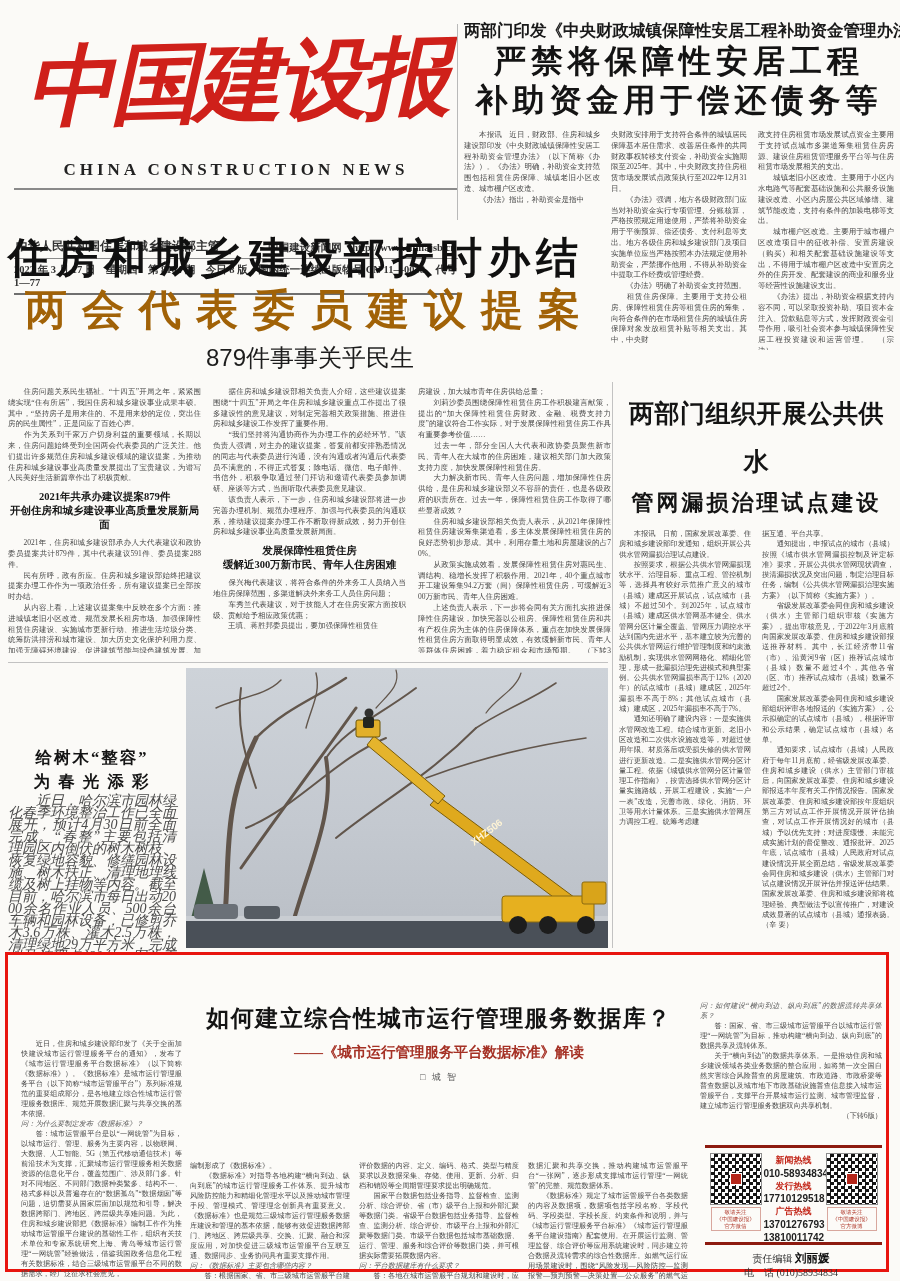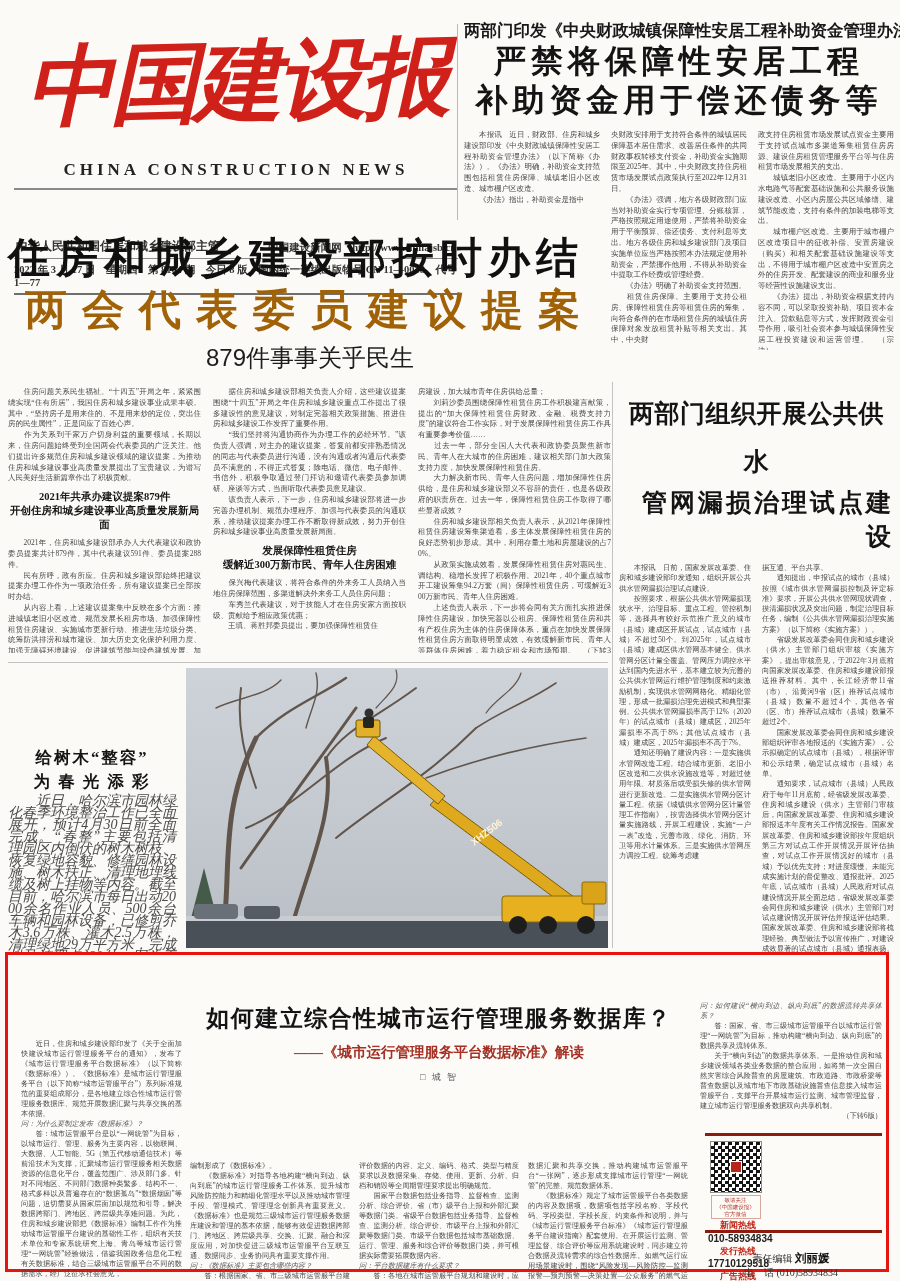--- a/index.html
+++ b/index.html
@@ -52,21 +52,21 @@
           letter-spacing:2px;line-height:24px;color:#141414;white-space:pre-line;}
   .fcap{font-size:14px;line-height:12px;font-style:italic;text-align:justify;color:#4a4a4a;
         margin-top:1px;white-space:pre-line;word-break:break-all;}
   .fcredit{font-size:8px;font-style:italic;text-align:right;color:#4a4a4a;margin-top:20px;}
   .photo{position:absolute;left:178px;top:0;width:422px;height:280px;overflow:hidden;
          background:linear-gradient(180deg,#ced3d9 0%,#c4c9d0 55%,#b9bec5 100%);}
   
   .water{position:absolute;left:619px;top:390px;width:275px;}
   .water .h1{font-size:25px;font-weight:bold;text-align:center;letter-spacing:0.5px;
              line-height:48px;color:#141414;}
-  .water .h2{font-size:25px;font-weight:bold;text-align:right;letter-spacing:3px;
+  .water .h2{font-size:22px;font-weight:bold;text-align:center;letter-spacing:3px;
              line-height:34px;color:#141414;}
   .water .cols{display:flex;gap:11px;margin-top:9px;}
   .water .col{width:132px;height:470px;overflow:hidden;font-size:7.3px;line-height:10.3px;}
   
   .bottom{position:absolute;left:5px;top:952px;width:884px;height:320px;background:#fcfbf8;
           border:3px solid #e8150f;box-sizing:border-box;}
   .seriesrow{position:absolute;left:12px;top:9px;display:flex;align-items:stretch;}
   .jsbadge{background:#c3271a;color:#fff;font-weight:bold;font-size:13px;width:24px;
            display:flex;align-items:center;justify-content:center;
            font-family:"Liberation Sans",sans-serif;}
@@ -77,23 +77,23 @@
   .bhead .sub{font-size:14.5px;font-weight:bold;color:#a53125;margin-top:9px;}
   .bhead .by{font-size:9px;color:#555;margin-top:9px;letter-spacing:2px;}
   .bcol{position:absolute;font-size:7.2px;line-height:10px;overflow:hidden;margin-top:40px;}
   .bcol-1{left:13px;top:44px;width:161px;height:264px;}
   .bcol-2{left:182px;top:166px;width:160px;height:142px;}
   .bcol-3{left:351px;top:166px;width:160px;height:142px;}
   .bcol-4{left:520px;top:166px;width:160px;height:142px;}
   .bcol-5{left:692px;top:6px;width:182px;height:178px;}
   .turn{text-align:right;font-size:7.2px;color:#474747;}
   
-  .hotbox{position:absolute;left:697px;top:178px;width:177px;height:100px;
+  .hotbox{position:absolute;left:697px;top:190px;width:177px;height:100px;
           border-top:3px solid #8d1b10;border-bottom:3px solid #8d1b10;
-          display:flex;justify-content:space-between;padding:6px 3px 3px 3px;box-sizing:border-box;flex-direction:column;}
+          display:flex;justify-content:space-between;padding:6px 3px 3px 3px;box-sizing:border-box;}
   .qrwrap{width:55px;display:flex;flex-direction:column;align-items:center;}
   .qr{width:50px;height:50px;background:repeating-conic-gradient(#151515 0% 25%,#fdfdfd 0% 50%);
       background-size:7px 7px;outline:1px solid #8d8d8d;position:relative;}
   .qr::after{content:"";position:absolute;inset:19px;background:#b5271b;border:1px solid #fff;}
   .qrcap{margin-top:3px;font-size:5.5px;line-height:6.8px;color:#b0392b;text-align:center;
          white-space:pre-line;border:1px solid #d8a79e;padding:1px 2px;width:50px;box-sizing:border-box;}
   .hotcenter{width:60px;text-align:center;}
   .hotlabel{font-size:9px;font-weight:bold;color:#c3271a;line-height:12.5px;}
   .hotnum{font-size:10px;font-weight:bold;color:#222;line-height:13px;
           font-family:"Liberation Sans",sans-serif;white-space:nowrap;}

